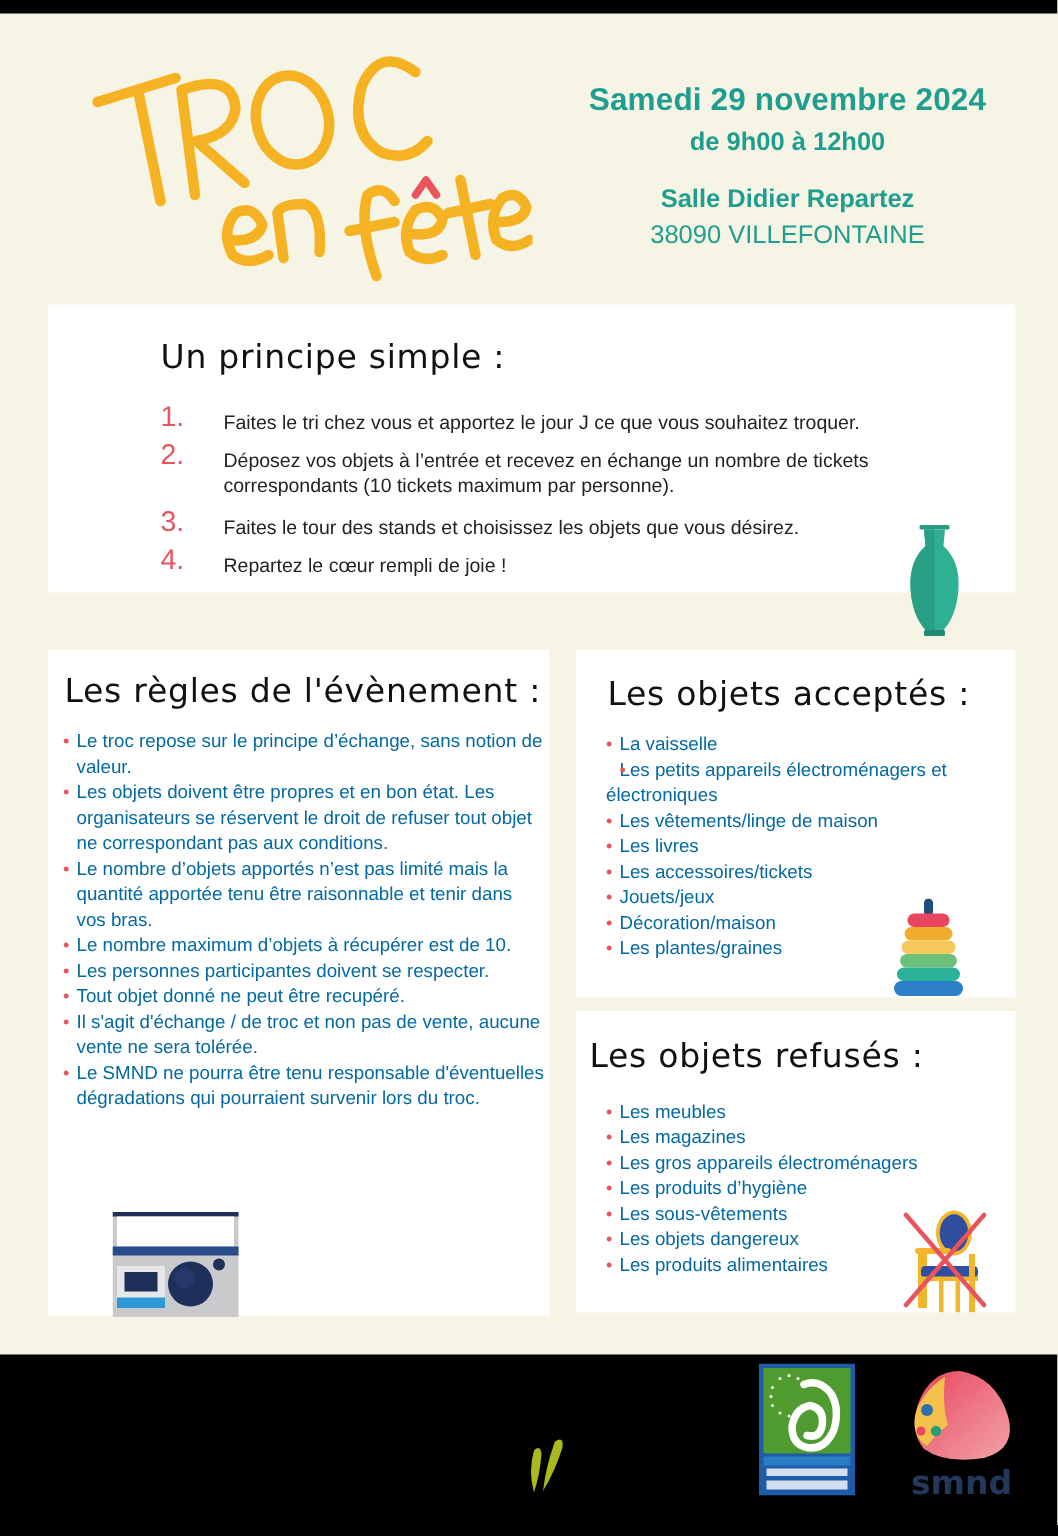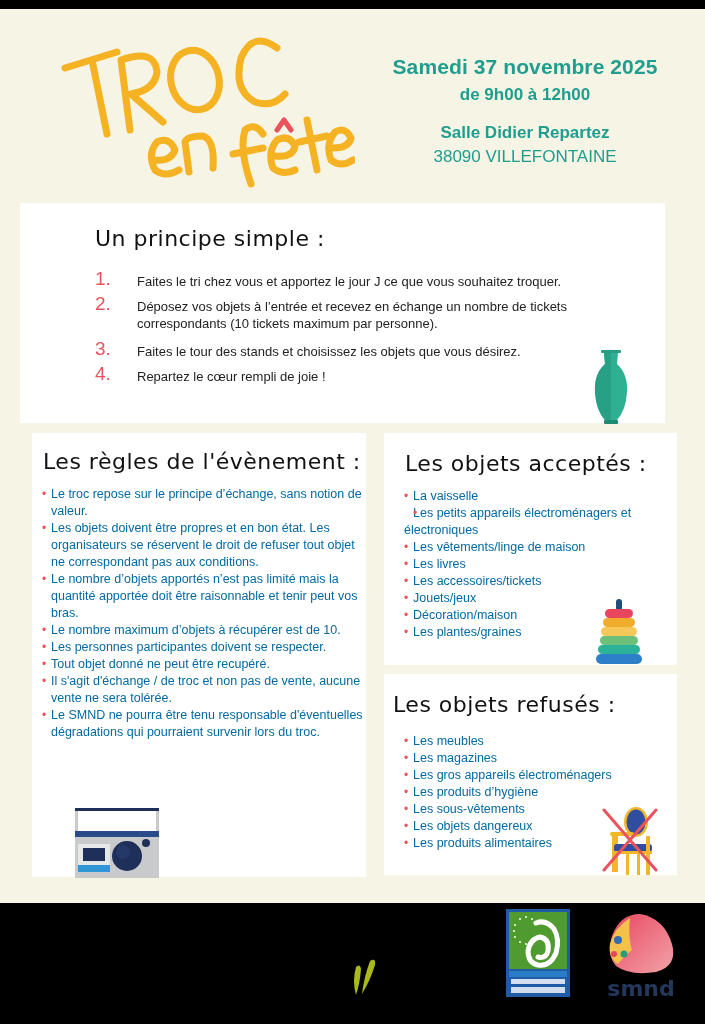--- a/index.html
+++ b/index.html
@@ -26,21 +26,21 @@
 
   .panel { position: absolute; background: #ffffff; }
   .panel-title {
     font-family: "DejaVu Sans", sans-serif;
     font-weight: normal;
     color: #111;
     letter-spacing: 0.5px;
   }
 
   
-  .p-principe { left: 20px; top: 203px; width: 645px; height: 220px; }
+  .p-principe { left: 32px; top: 203px; width: 645px; height: 192px; }
   .p-principe .panel-title { position: absolute; left: 75px; top: 23px; font-size: 22px; }
   .steps { position: absolute; left: 75px; top: 70px; width: 520px; list-style: none; }
   .step { display: flex; align-items: flex-start; font-size: 13px; line-height: 17px; }
   .step-num { width: 42px; flex: none; color: #e8535c; font-size: 19px; line-height: 19px; margin-top: -4px; }
   .step-text { color: #222; }
   .step.s1 { margin-bottom: 8px; }
   .step.s2 { margin-bottom: 11px; }
   .step.s3 { margin-bottom: 8px; }
 
   .vase { position: absolute; left: 572px; top: 147px; width: 38px; height: 74px; }
@@ -105,21 +105,21 @@
       <path d="M252 90 L262 140"></path>
       <path d="M244 112 L272 106"></path>
 
       <path d="M278 118 Q294 118 296 108 Q290 96 280 102 Q270 114 276 130 Q286 138 298 130"></path>
     </g>
     <path d="M222 100 L229 90 L236 100" fill="none" stroke="#e8535c" stroke-width="5" stroke-linecap="round" stroke-linejoin="round"></path>
   </svg>
 </div>
 
 <div class="event-info">
-  <div class="event-date">Samedi 37 novembre 2025</div>
+  <div class="event-date">Samedi 29 novembre 2024</div>
   <div class="event-time">de 9h00 à 12h00</div>
   <div class="event-venue">Salle Didier Repartez</div>
   <div class="event-city">38090 VILLEFONTAINE</div>
 </div>
 
 <section class="panel p-principe">
   <h2 class="panel-title">Un principe simple :</h2>
   <ol class="steps">
     <li class="step s1">
       <span class="step-num">1.</span>
@@ -146,21 +146,21 @@
       <rect x="12" y="70" width="14" height="4" rx="1" fill="#1f8a72"></rect>
     </svg>
   </div>
 </section>
 
 <section class="panel p-regles">
   <h2 class="panel-title">Les règles de l'évènement :</h2>
   <ul class="bullets rules">
     <li class="bullet">Le troc repose sur le principe d’échange, sans notion de valeur.</li>
     <li class="bullet">Les objets doivent être propres et en bon état. Les organisateurs se réservent le droit de refuser tout objet ne correspondant pas aux conditions.</li>
-    <li class="bullet">Le nombre d’objets apportés n’est pas limité mais la quantité apportée doit être raisonnable et tenir peut vos bras.</li>
+    <li class="bullet">Le nombre d’objets apportés n’est pas limité mais la quantité apportée tenu être raisonnable et tenir dans vos bras.</li>
     <li class="bullet">Le nombre maximum d’objets à récupérer est de 10.</li>
     <li class="bullet">Les personnes participantes doivent se respecter.</li>
     <li class="bullet">Tout objet donné ne peut être recupéré.</li>
     <li class="bullet">Il s'agit d'échange / de troc et non pas de vente, aucune vente ne sera tolérée.</li>
     <li class="bullet">Le SMND ne pourra être tenu responsable d'éventuelles dégradations qui pourraient survenir lors du troc.</li>
   </ul>
   <div class="radio">
     <svg viewBox="0 0 86 70" width="86" height="70">
       <rect x="0" y="0" width="84" height="70" fill="#c9cacc"></rect>
       <rect x="0" y="0" width="84" height="3" fill="#1e2f5a"></rect>

